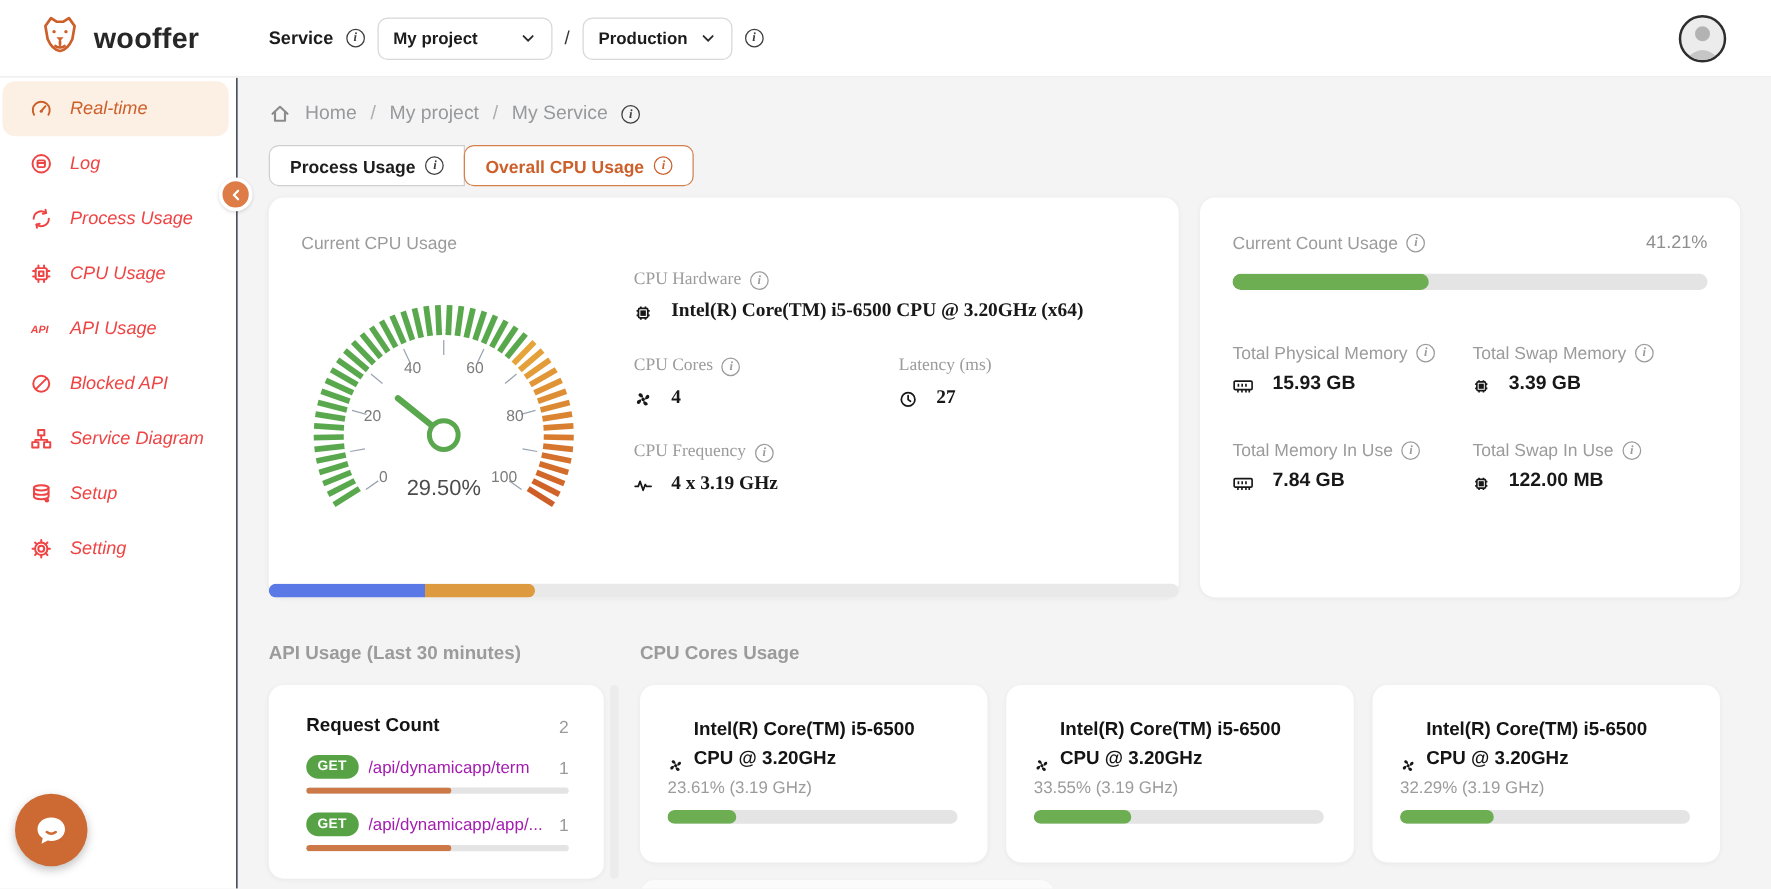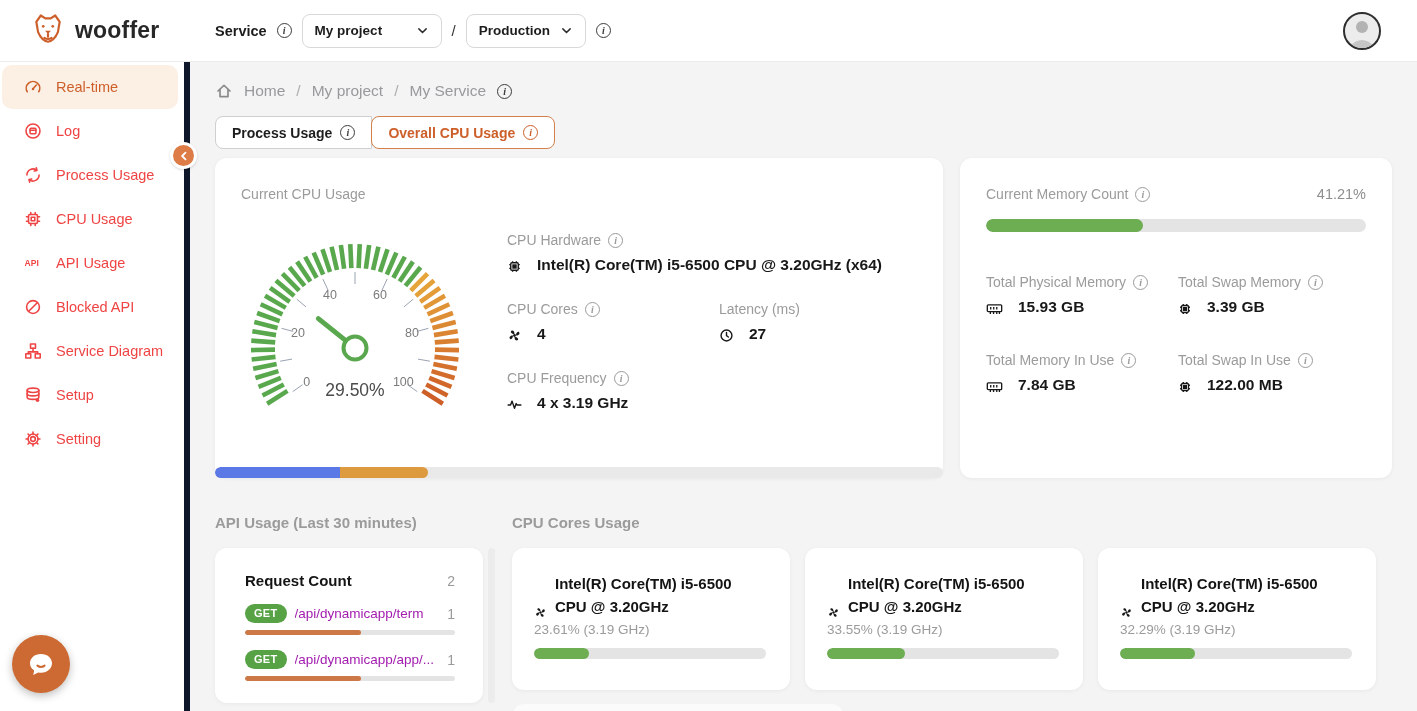--- a/index.html
+++ b/index.html
@@ -25,21 +25,21 @@
   
   .info { display:inline-flex; align-items:center; justify-content:center; width:15px; height:15px;
           border:1.2px solid currentColor; border-radius:50%;
           font-family:"Liberation Serif",serif; font-style:italic; font-weight:700; font-size:10px;
           flex:none; cursor:pointer; }
   .info::before { content:"i"; }
   .info.dark { color:#3c3c3c; }
 
   
   .sidebar { position:absolute; top:62px; left:0; bottom:0; width:190px; background:#fff;
-             border-right:6px solid #0f172a; padding-top:3px; z-index:3; }
+             border-right:1px solid #0f172a; padding-top:3px; z-index:3;font-style:italic; }
   .side-item { height:44px; display:flex; align-items:center; gap:14px; padding-left:24px;
                font-size:14.5px; font-weight:500; color:#ef4444; cursor:pointer; }
   .side-item svg { width:18px; height:18px; stroke:currentColor; fill:none; stroke-width:1.4;
                    stroke-linecap:round; stroke-linejoin:round; flex:none; }
   .side-item.active { background:#fcefe3; color:#cd5f2a; border-radius:10px; margin:0 6px 0 2px;
                       padding-left:22px; }
   .collapse-btn { position:absolute; top:80px; right:-13px; width:27px; height:27px; border-radius:50%;
                   background:#dd7c46; border:3px solid #fff; display:flex; align-items:center;
                   justify-content:center; cursor:pointer; z-index:6; box-shadow:0 1px 3px rgba(0,0,0,.15); }
 
@@ -58,21 +58,21 @@
   .tab.active { border-color:#d4804d; color:#cd5f2a; margin-left:-1px; }
   .tab.active .info { color:#cd5f2a; }
   .tab:first-child { border-top-right-radius:0; border-bottom-right-radius:0; }
 
   .row1 { margin-top:9px; display:flex; gap:17px; }
   .card { background:#fff; border-radius:12px; box-shadow:0 1px 4px rgba(0,0,0,.05); }
   .cpu-card { width:728px; height:320px; position:relative; }
   .card-label { font-size:14px; font-weight:500; color:#9b9b9b; display:flex; align-items:center; gap:7px; }
   .cpu-title { position:absolute; left:26px; top:28px; }
   .gauge-box { position:absolute; left:28px; top:76px; width:225px; height:180px; }
-  .cpu-stats { position:absolute; left:292px; top:74px; width:420px; }
+  .cpu-stats { position:absolute; left:292px; top:58px; width:420px;font-family:Liberation Serif, serif; }
   .stat-val { margin-top:8px; font-size:15.5px; font-weight:700; color:#181818;
               display:flex; align-items:flex-end; gap:15px; }
   .stat-val svg { flex:none; }
   .cpu-row2 { display:flex; margin-top:27px; }
   .cpu-row2 .col1 { width:212px; }
   .cpu-freq { margin-top:27px; }
   .cpu-scrollbar { position:absolute; left:0; bottom:0; height:11px; width:100%;
                    background:#e9e9e9; border-radius:6px; overflow:hidden; display:flex; cursor:pointer; }
   .seg-blue { background:#5b79e6; height:100%; border-radius:6px 0 0 6px; }
   .seg-orange { background:#dd9a3e; height:100%; border-radius:0 6px 6px 0; }
@@ -407,21 +407,21 @@
 
         <div class="cpu-scrollbar">
           <div class="seg-blue" style="width: 17.2%;"></div>
           <div class="seg-orange" style="width: 12.1%;"></div>
         </div>
       </section>
 
       <section class="card mem-card">
         <div class="mem-head">
           <div class="card-label">
-              <span>Current Memory Count</span>
+              <span>Current Count Usage</span>
               <span class="info"></span>
             </div>
           <span class="mem-pct">41.21%</span>
         </div>
         <div class="bar-track mem-bar">
           <div class="bar-fill-green" style="width: 41.21%;"></div>
         </div>
         <div class="mem-grid">
           <div>
             <div class="card-label">

